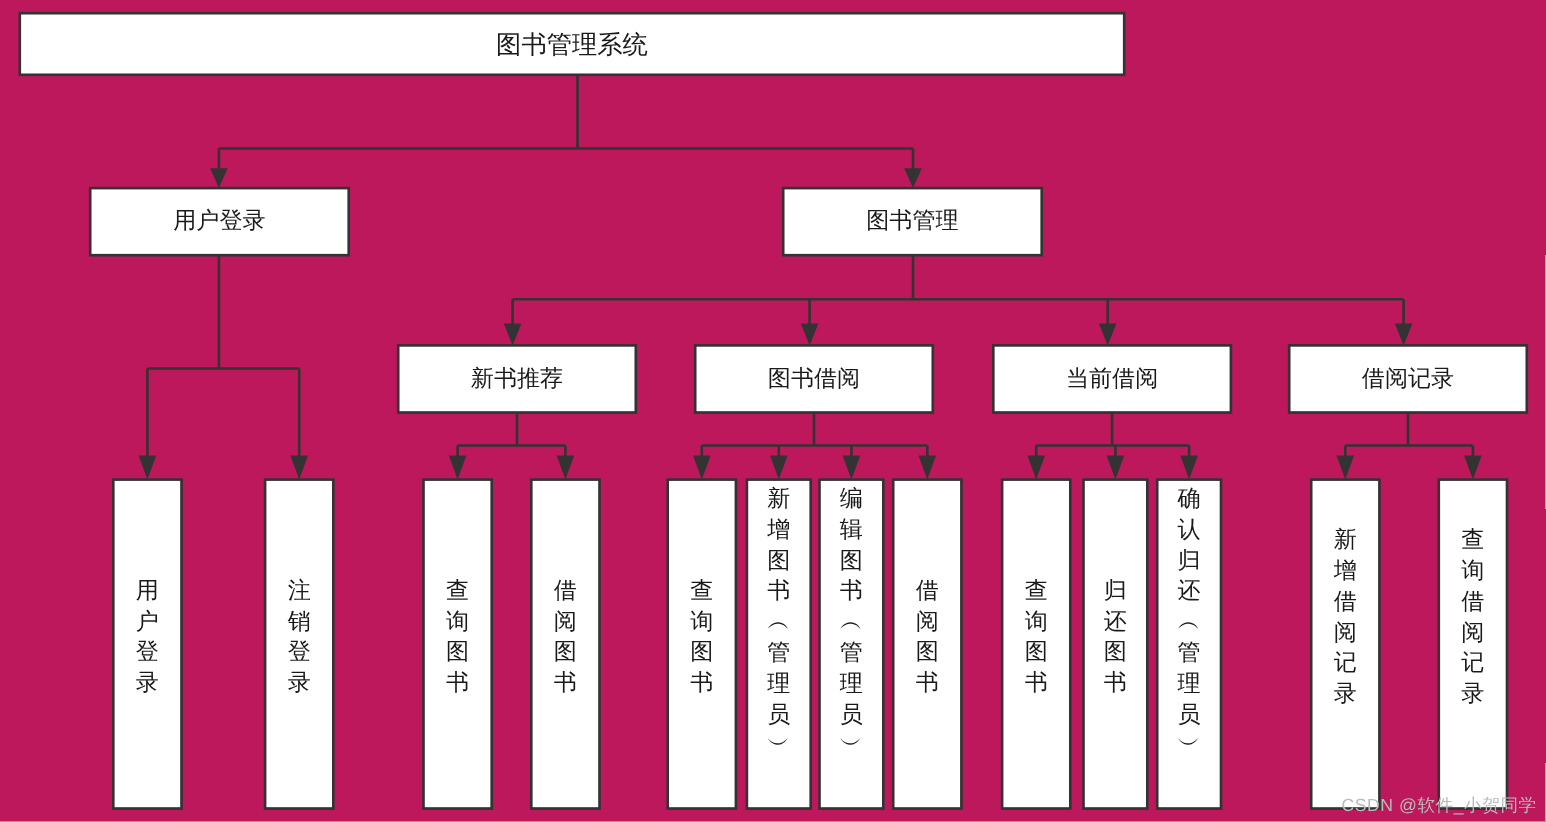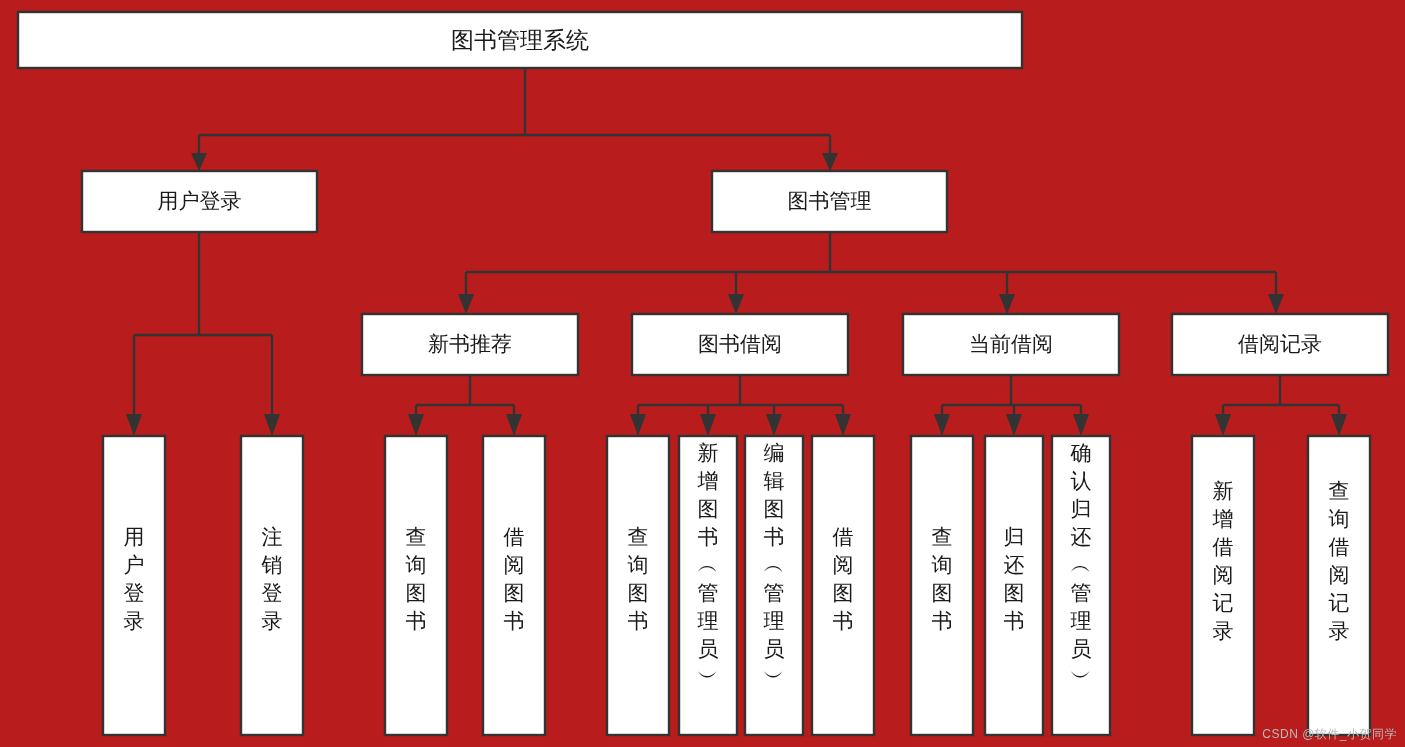--- a/index.html
+++ b/index.html
@@ -7,21 +7,21 @@
     padding: 0;
     background: #ffffff;
   }
   body {
     font-family: "Liberation Sans", "DejaVu Sans", sans-serif;
   }
   #diagram-root {
     position: relative;
     width: 1405px;
     height: 747px;
-    background: #b91c1c;
+    background: #be185d;
     overflow: hidden;
   }
   svg.flow-canvas {
     position: absolute;
     left: 0;
     top: 0;
     width: 1405px;
     height: 747px;
     display: block;
   }
@@ -53,21 +53,21 @@
   }
   .arrow-head {
     fill: #333333;
     stroke: none;
   }
   .watermark-text {
     position: absolute;
     right: 8px;
     bottom: 4px;
     font-family: "Liberation Sans", "DejaVu Sans", sans-serif;
-    font-size: 12px;
+    font-size: 16px;
     color: #b9b9b9;
     white-space: nowrap;
     letter-spacing: 0.5px;
   }
 </style>
 </head>
 <body>
 
 <div id="diagram-root">
 

